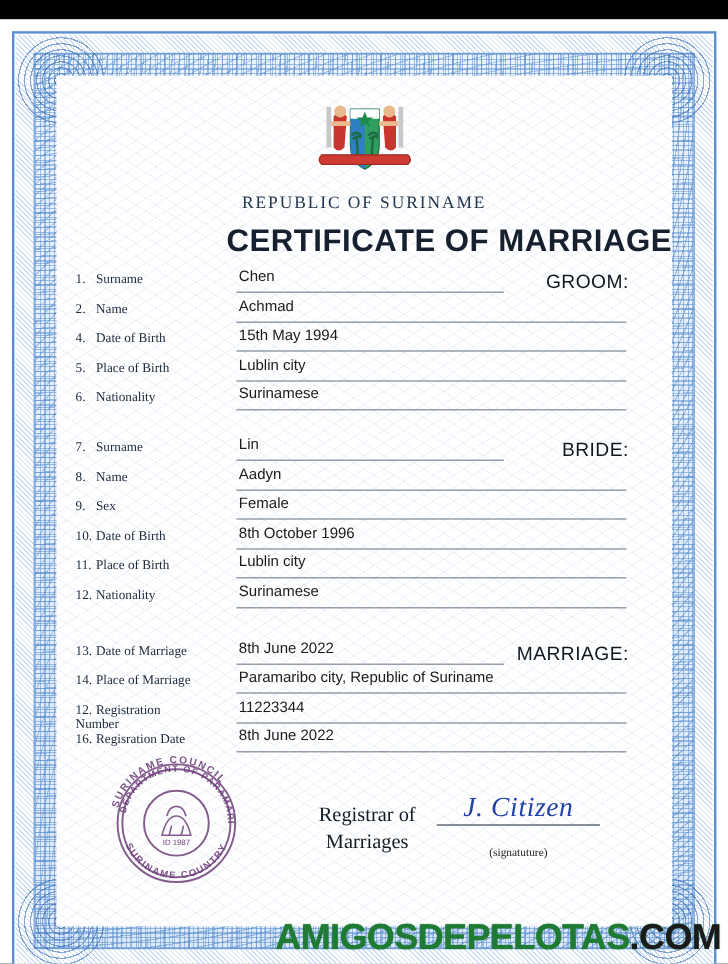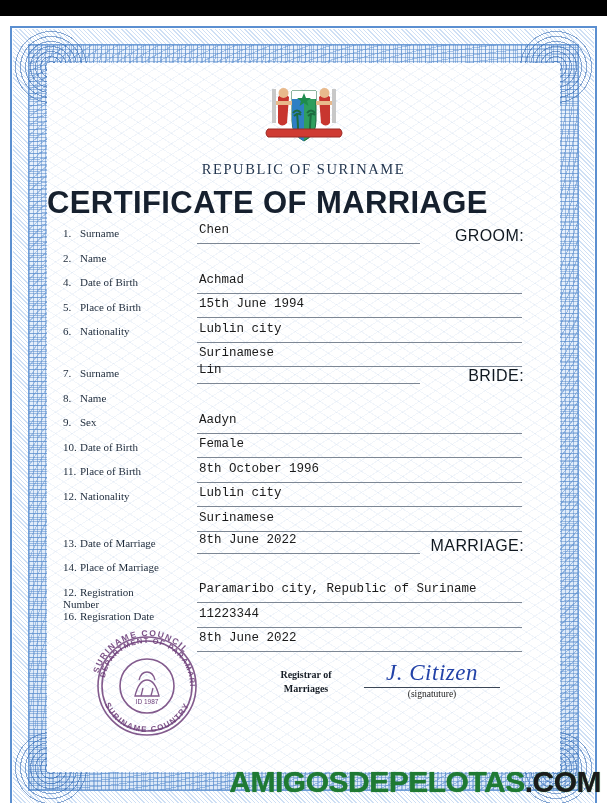--- a/index.html
+++ b/index.html
@@ -68,79 +68,79 @@
 
   
   .rep-line{
     position:absolute;left:0;right:0;top:98px;
     text-align:center;
     font-family:"Liberation Serif",serif;
     font-size:14.5px;letter-spacing:1.6px;color:#23364f;
   }
   .cert-title{
     position:absolute;left:0;right:0;top:122px;
-    text-align:left;
-    font-size:31px;font-weight:bold;letter-spacing:.4px;color:#16202e;
+    text-align:right;
+    font-size:26px;font-weight:bold;letter-spacing:.4px;color:#16202e;
   }
 
   
   .fields{
     position:absolute;left:16px;right:14px;top:158px;
   }
   .row{
     position:relative;height:24.6px;
   }
   .row .num-label{
     position:absolute;left:0;top:6px;width:104px;
     text-align:left;
     font-family:"Liberation Serif",serif;
     font-size:11px;color:#1d2a3a;
   }
   .row .num-label .n{display:inline-block;min-width:17px;}
   .row .value{
     position:absolute;left:134px;right:126px;top:2px;
     border-bottom:1px solid #7d8794;
     height:20px;
-    font-family:Liberation Mono, monospace;
+    font-family:Liberation Sans, sans-serif;
     font-size:12.5px;color:#1a1a1a;
     padding-left:2px;
     white-space:nowrap;overflow:hidden;
   }
-  .row .value.wide{right:24px;margin-top:25px;}
+  .row .value.wide{right:24px;}
   .side-label{
     position:absolute;right:22px;top:6px;
     font-size:16px;font-weight:normal;letter-spacing:.4px;color:#101820;
   }
   .gap{height:17px;}
   .gap-lg{height:22px;}
 
   
   .seal{
     position:absolute;left:36px;bottom:34px;width:128px;height:110px;
   }
   
   .registrar{
     position:absolute;right:60px;bottom:52px;width:240px;height:60px;
   }
   .reg-text{
     position:absolute;left:0;top:8px;width:92px;text-align:center;
-    font-family:"Liberation Serif",serif;font-size:10px;color:#141b24;line-height:1.35;font-weight:bold;
+    font-family:"Liberation Serif",serif;font-size:17px;color:#141b24;line-height:1.35;
   }
   .sig{
     position:absolute;left:104px;top:0px;width:136px;text-align:center;
   }
   .sig-name{
     font-family:"Liberation Serif",serif;font-style:italic;
     font-size:23px;color:#2242a8;letter-spacing:.5px;
   }
   .sig-line{
     border-top:1px solid #3b4656;margin-top:1px;
   }
   .sig-cap{
-    font-family:"Liberation Serif",serif;font-size:9.5px;color:#222;margin-top:1px;
+    font-family:"Liberation Serif",serif;font-size:9.5px;color:#222;margin-top:18px;
   }
   
   .watermark{
     position:absolute;right:6px;bottom:20px;
     font-size:30px;font-weight:bold;letter-spacing:-.5px;
     color:#1f7a33;
     text-shadow:0 0 1px #1f7a33;
     white-space:nowrap;
     margin-left:16px;
   }
@@ -210,21 +210,21 @@
           <span class="n">2.</span><span>Name</span>
         </div>
         <div class="value wide">Achmad</div>
       </div>
 
 
       <div class="row">
         <div class="num-label">
           <span class="n">4.</span><span>Date of Birth</span>
         </div>
-        <div class="value wide">15th June 1994</div>
+        <div class="value wide">15th May 1994</div>
       </div>
 
       <div class="row">
         <div class="num-label">
           <span class="n">5.</span><span>Place of Birth</span>
         </div>
         <div class="value wide">Lublin city</div>
       </div>
 
       <div class="row">

